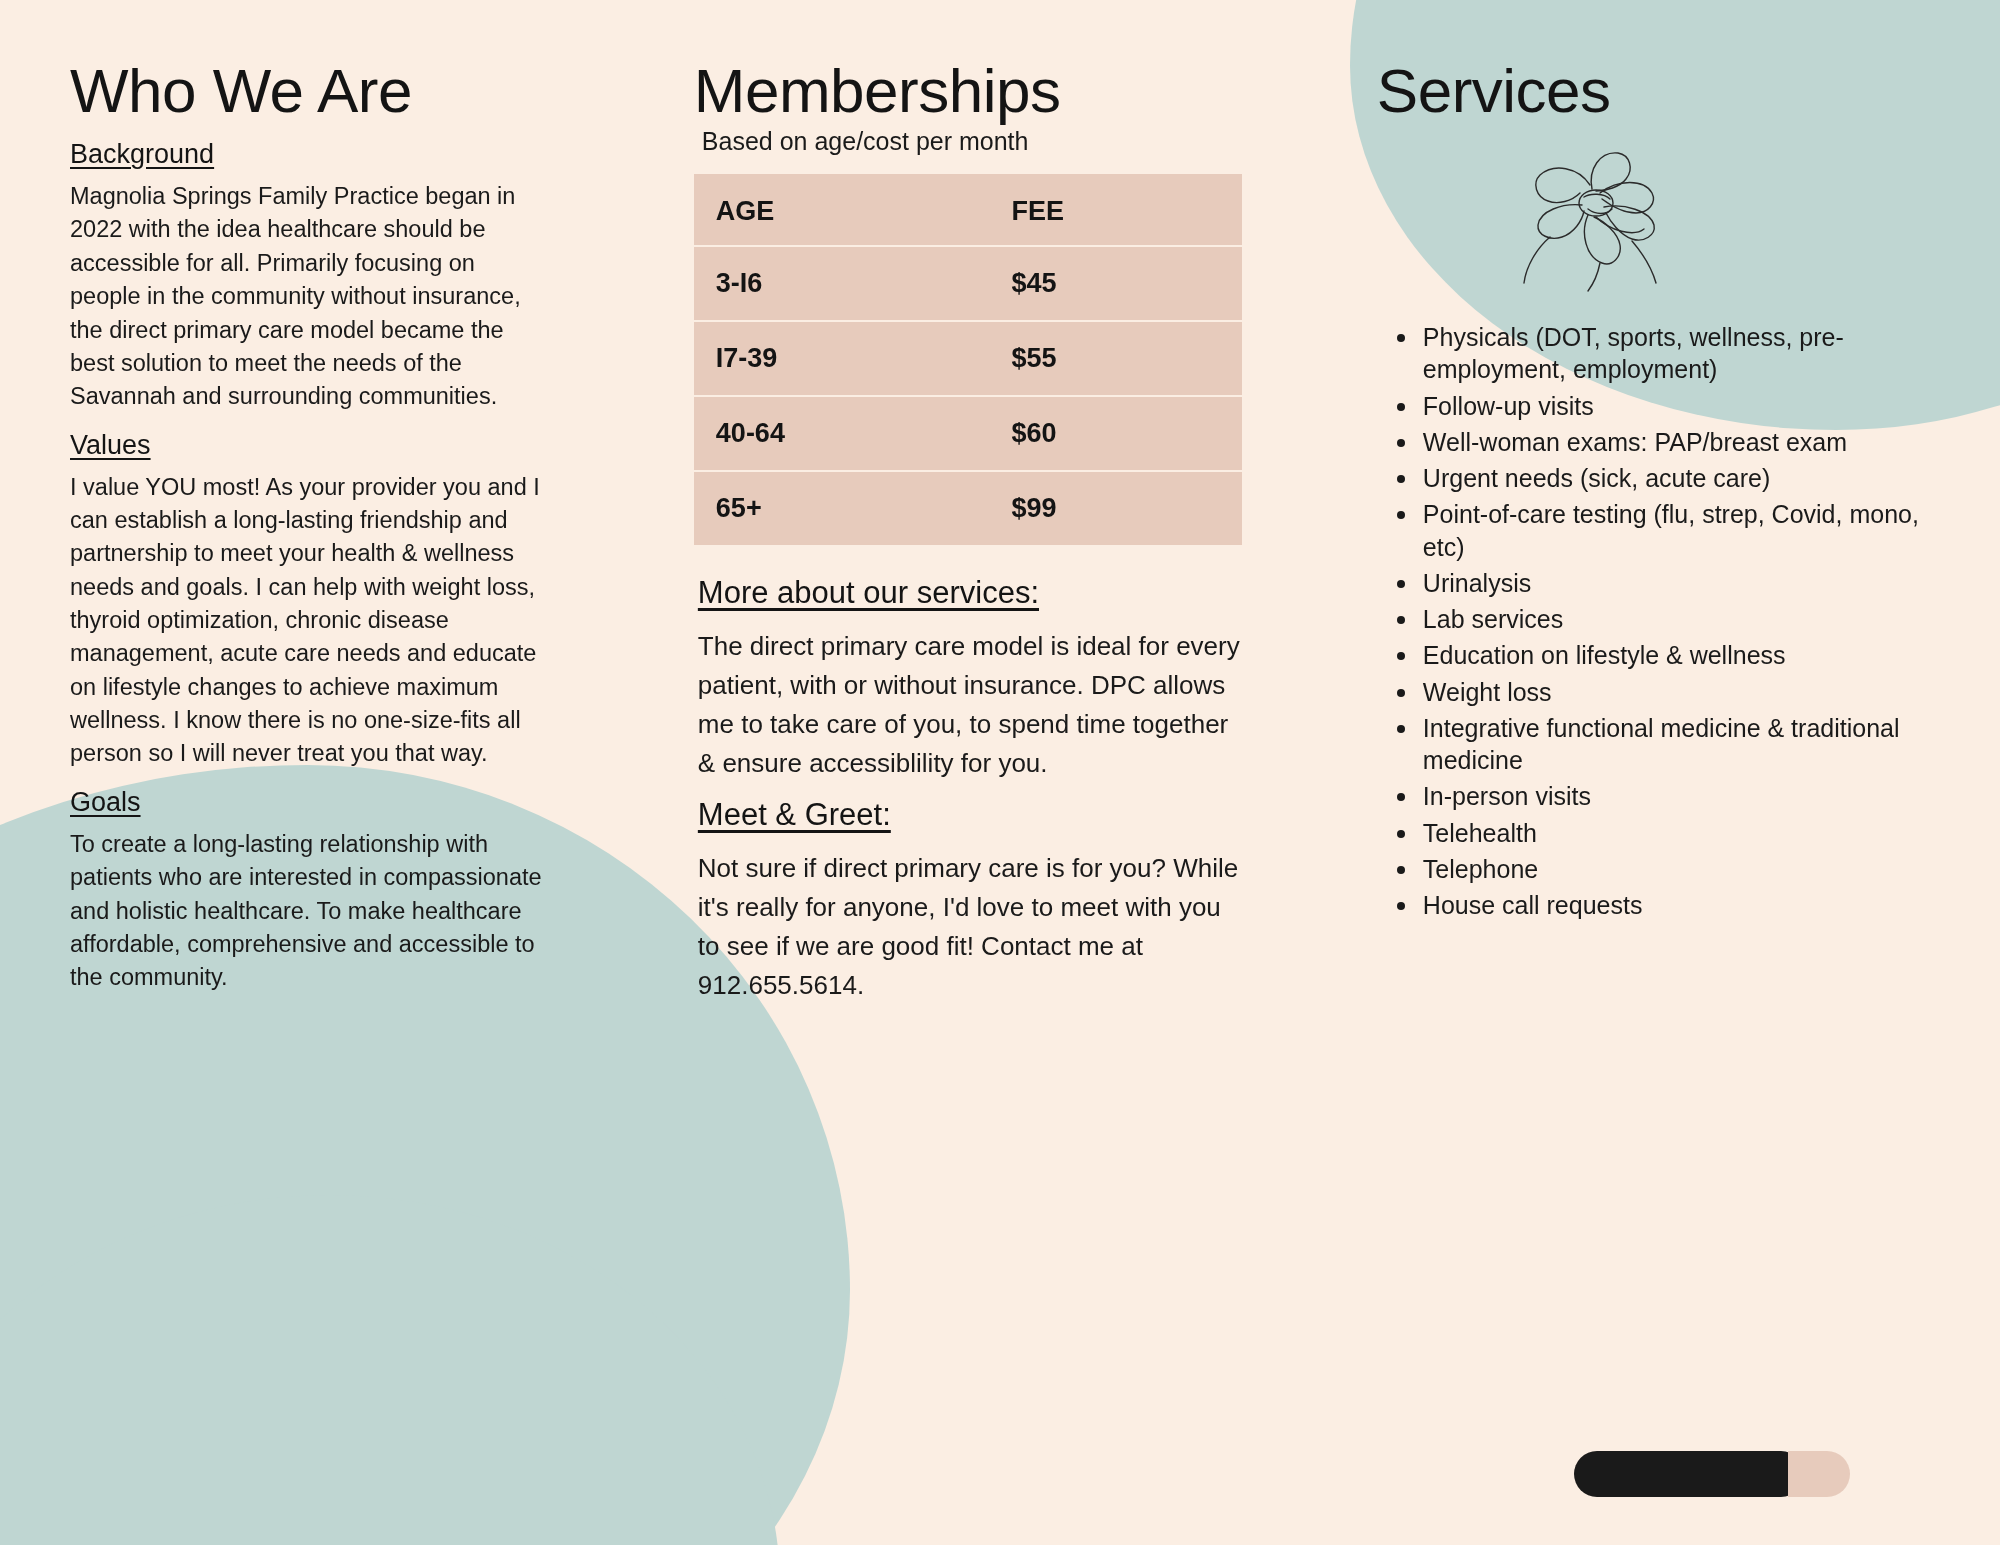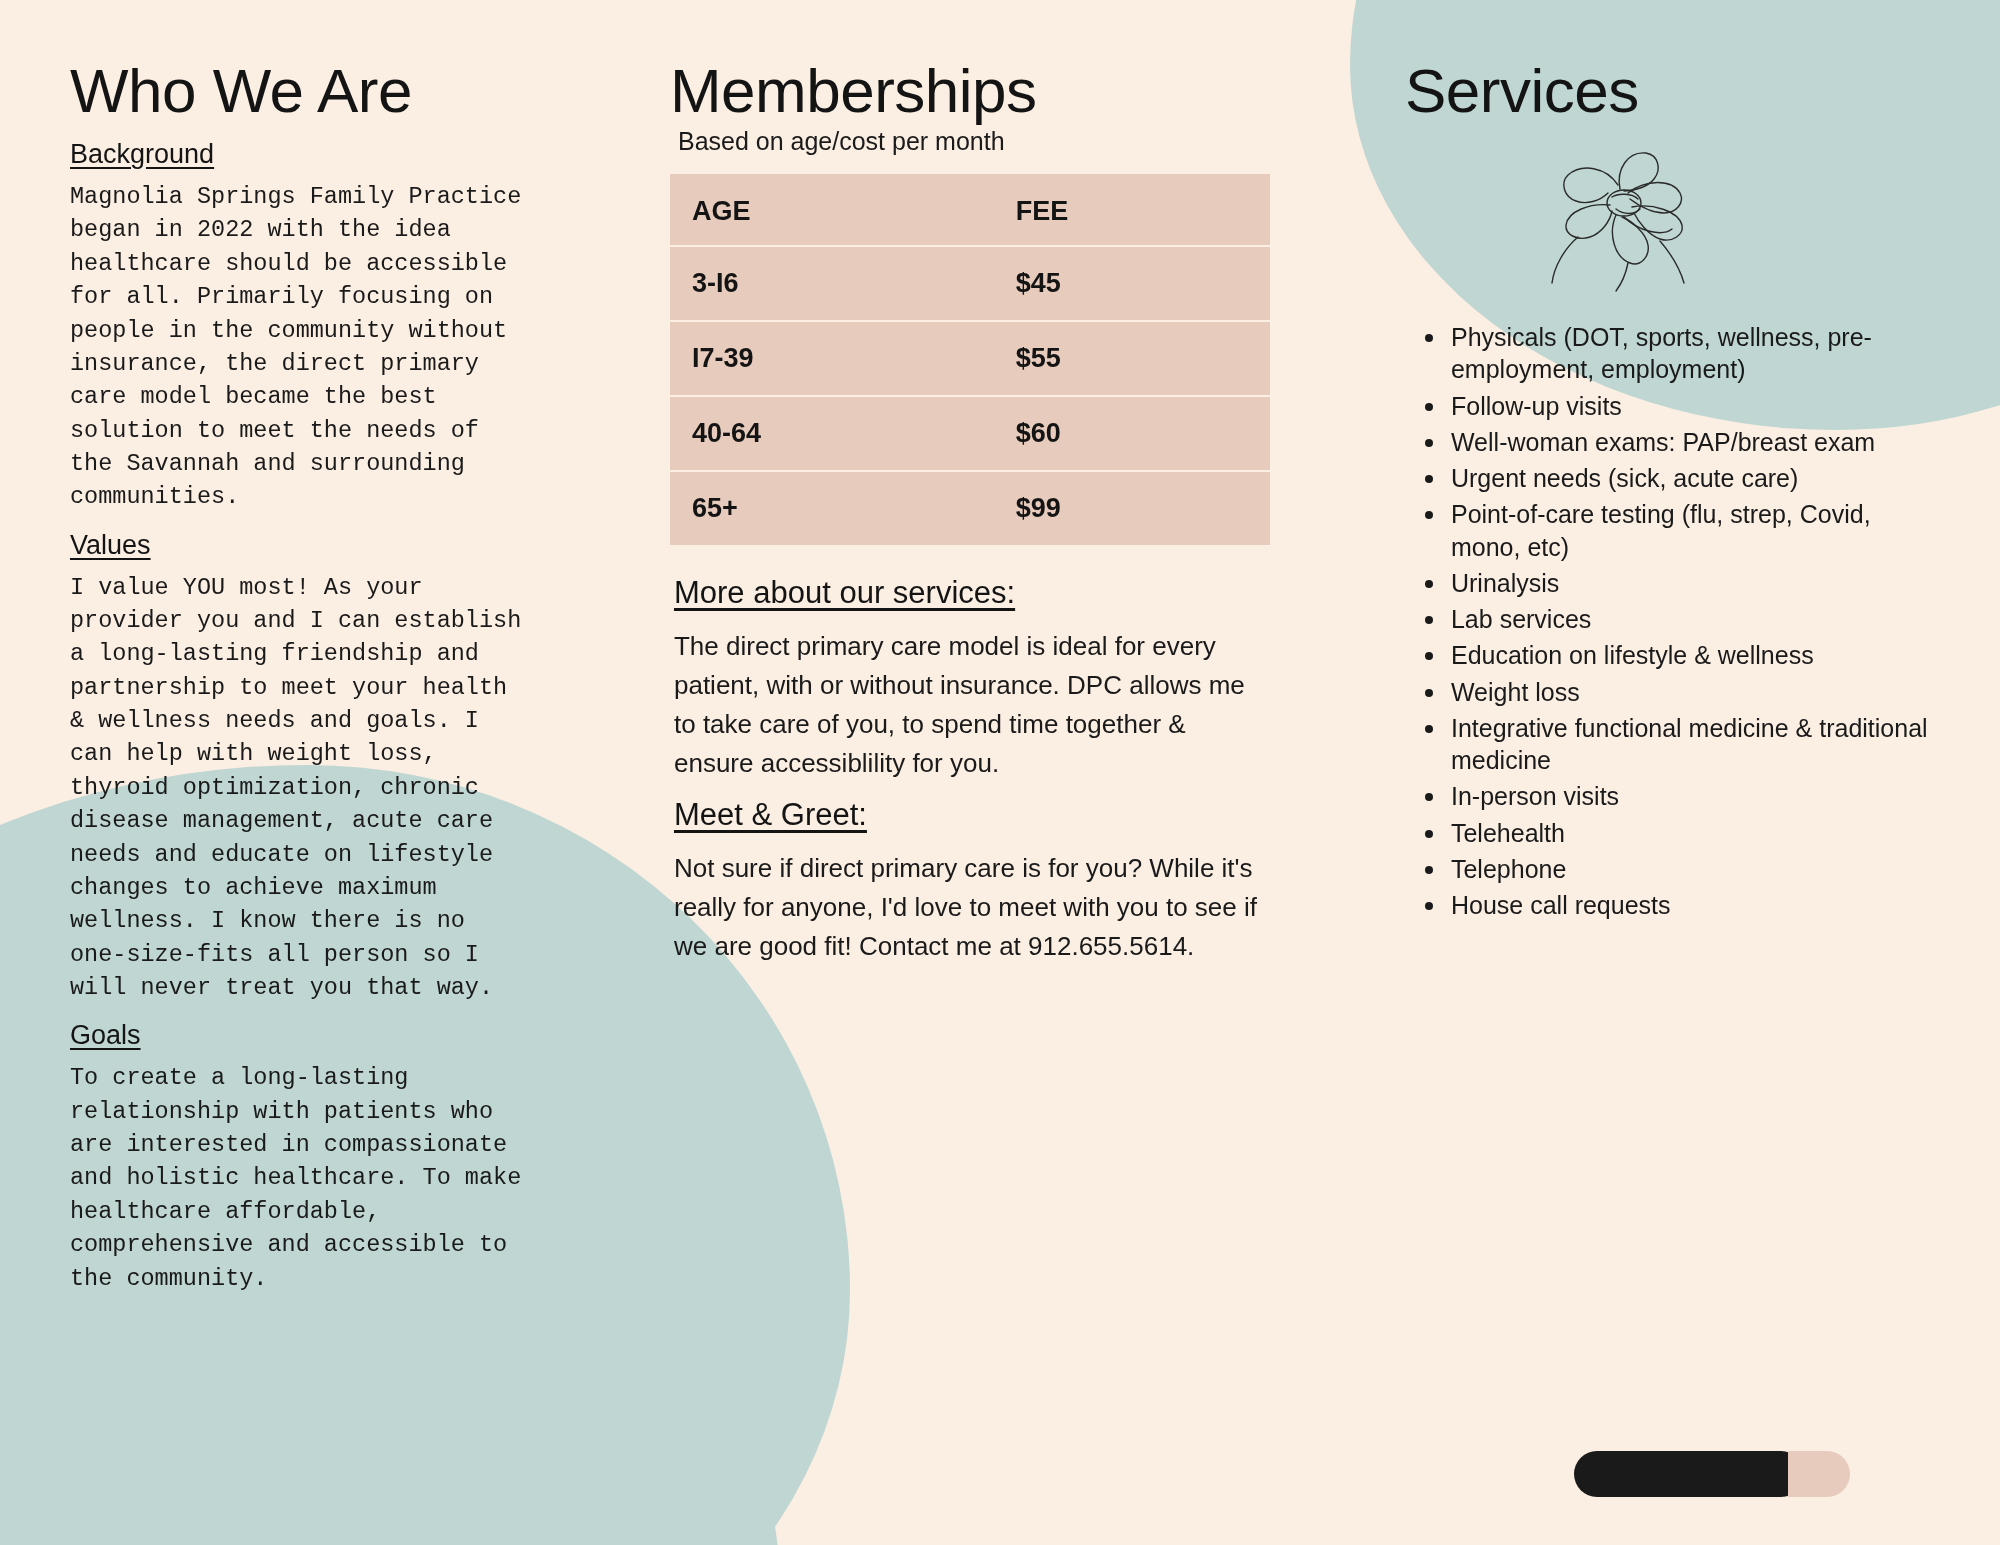--- a/index.html
+++ b/index.html
@@ -86,31 +86,30 @@
     margin: 16px 0 10px 0;
     text-decoration: underline;
     text-underline-offset: 4px;
     color: #141414;
   }
   p.body-text {
     font-size: 23.5px;
     line-height: 1.42;
     margin: 0 0 6px 0;
     color: #1a1a1a;
-    font-family: Liberation Mono, monospace;
   }
 
   
   .based-on {
     font-size: 25px;
     margin: 0 0 18px 8px;
     color: #1a1a1a;
   }
   .fee-table {
-    width: 600px;
+    width: 548px;
     border-collapse: collapse;
     background: #e7cbbc;
     margin-bottom: 30px;
   }
   .fee-table tr { border-bottom: 2px solid #fbeee3; }
   .fee-table tr:last-child { border-bottom: none; }
   .fee-table td {
     padding: 21px 22px;
     font-size: 27px;
     font-weight: bold;

